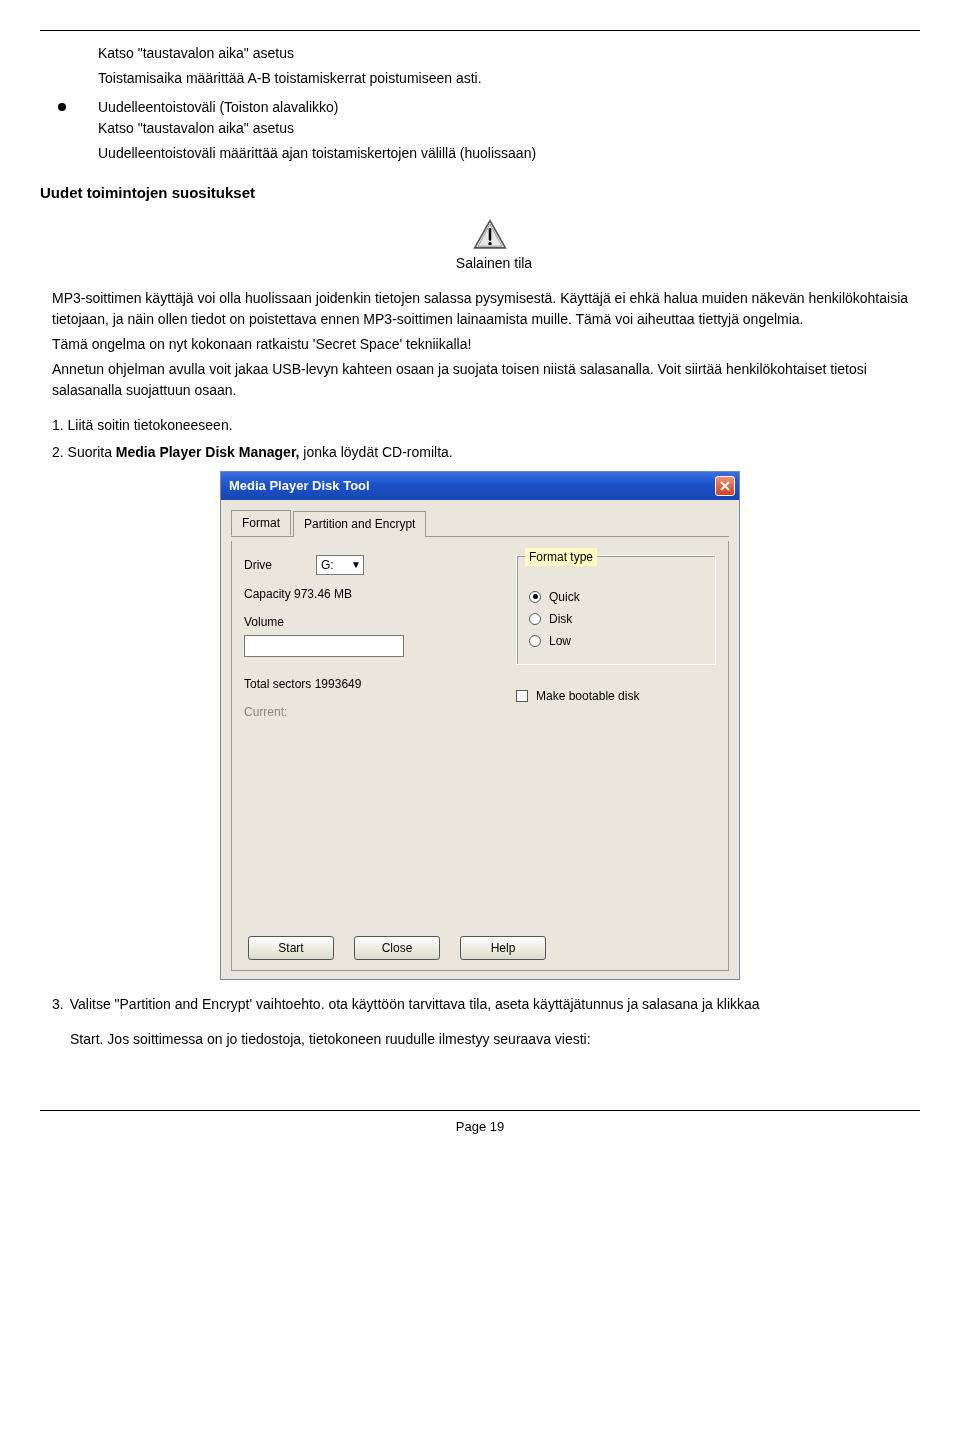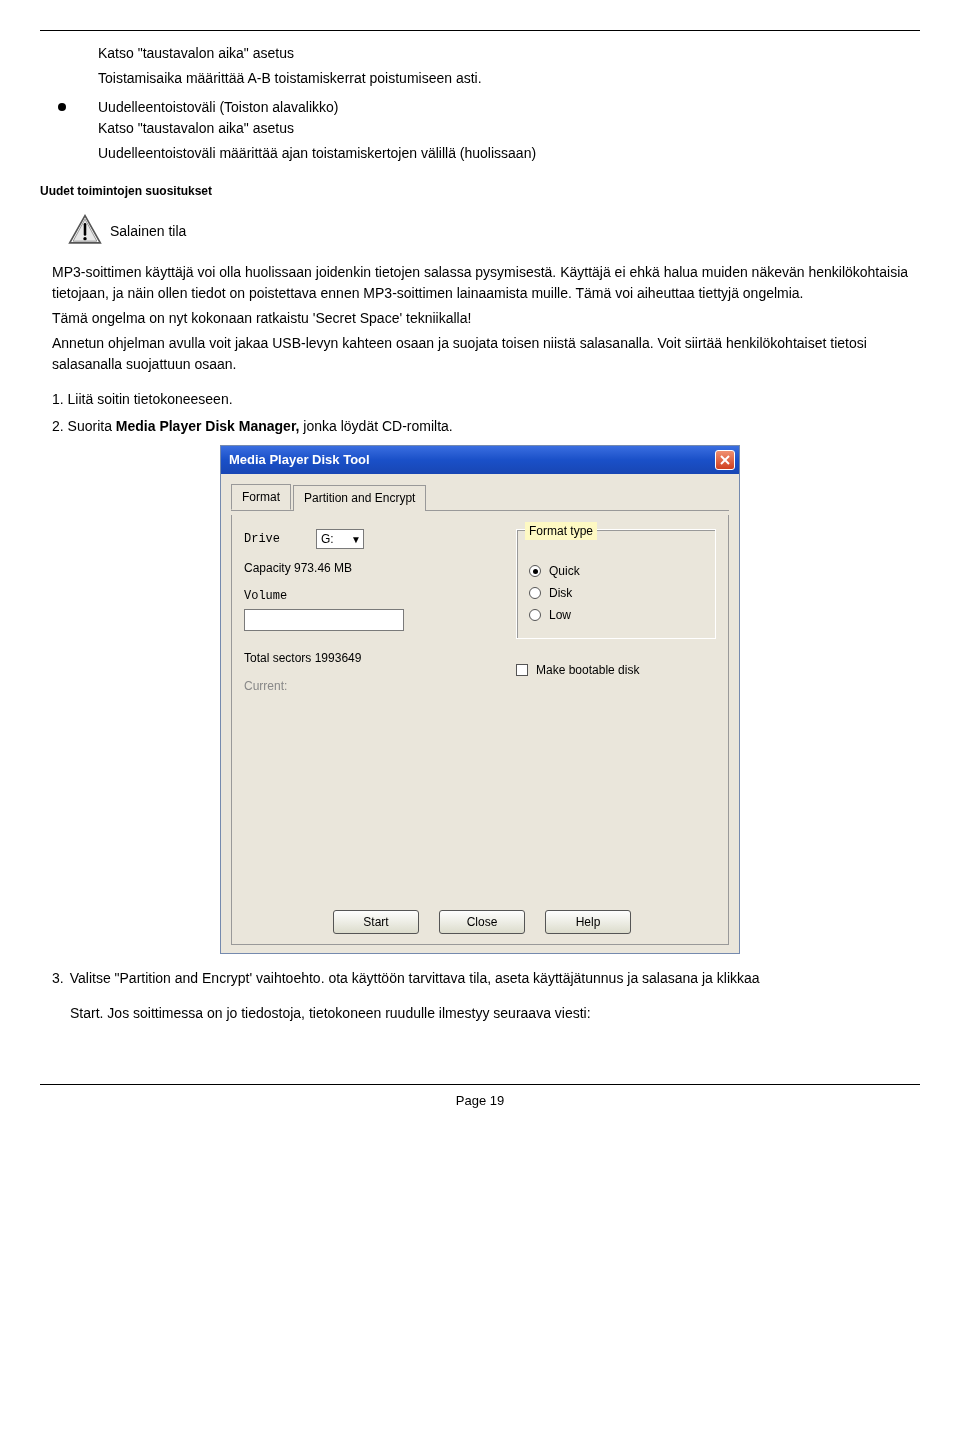--- a/index.html
+++ b/index.html
@@ -13,22 +13,22 @@
     padding: 30px 40px 40px 40px;
     position: relative;
   }
   .divider { border-top: 1px solid #000; margin-bottom: 12px; }
   .indent1 { margin-left: 58px; margin-bottom: 4px; }
   .bullet-row { display: flex; align-items: flex-start; margin-left: 18px; margin-top: 8px; margin-bottom: 0; }
   .bullet-dot {
     width: 8px; height: 8px; background: #000; border-radius: 50%;
     margin-top: 6px; margin-right: 32px; flex-shrink: 0;
   }
-  .section-heading { font-weight: bold; font-size: 12px; margin: 18px 0 14px 0; }
-  .caution-row { display: flex; align-items: center; margin-left: 28px; margin-bottom: 14px; }
+  .section-heading { font-weight: bold; font-size: 15px; margin: 18px 0 14px 0; }
+  .caution-row { display: flex; align-items: center; margin-left: 28px; margin-bottom: 14px; flex-direction: column; }
   .caution-icon { width: 34px; height: 34px; margin-right: 8px; }
   .body-para { margin: 0 0 4px 12px; }
   .num-item { margin: 6px 0 4px 12px; }
   
   .dialog-wrap { display: flex; justify-content: center; margin: 8px 0 14px 0; }
   .dialog {
     width: 520px;
     background: #eae6db;
     border: 1px solid #758aae;
     font-family: Tahoma, Arial, sans-serif;
@@ -66,21 +66,21 @@
   .tab.active { background: #eae6db; top: 0; border-bottom: 1px solid #eae6db; }
   .tab-body {
     border: 1px solid #999;
     border-top: none;
     padding: 14px 12px 60px 12px;
     min-height: 430px;
     position: relative;
     background: #eae6db;
   }
   .row { display: flex; align-items: center; margin-bottom: 10px; }
-  .lbl { width: 72px; font-family: Liberation Mono, monospace; }
+  .lbl { width: 72px; }
   .drive-select {
     border: 1px solid #7a7a7a; background: #fff; width: 48px; height: 20px;
     display: flex; align-items: center; justify-content: space-between;
     padding: 0 2px 0 4px;
   }
   .chev { font-size: 10px; }
   .volume-input {
     border: 1px solid #7a7a7a; background: #fff; width: 160px; height: 22px;
     padding: 0 4px;
   }
@@ -102,22 +102,22 @@
     margin-right: 8px; display: flex; align-items: center; justify-content: center;
   }
   .radio.sel::after { content: ""; width: 5px; height: 5px; background: #000; border-radius: 50%; }
   .checkbox {
     width: 12px; height: 12px; border: 1px solid #555; background: #fff; margin-right: 8px;
   }
   .cols { display: flex; justify-content: space-between; align-items: flex-start; }
   .left-col { width: 240px; }
   .current-label { color: #888; }
   .button-row {
-    position: absolute; bottom: 10px; left: 4px; right: 0;
-    display: flex; justify-content: center; gap: 20px;
+    position: absolute; bottom: 10px; left: 16px; right: 0;
+    display: flex; gap: 20px;
   }
   .xp-button {
     width: 86px; height: 24px;
     border: 1px solid #555;
     background: linear-gradient(#fefefe, #dcdccc);
     border-radius: 3px;
     font-family: Tahoma, Arial, sans-serif;
     font-size: 12px;
     cursor: pointer;
   }

